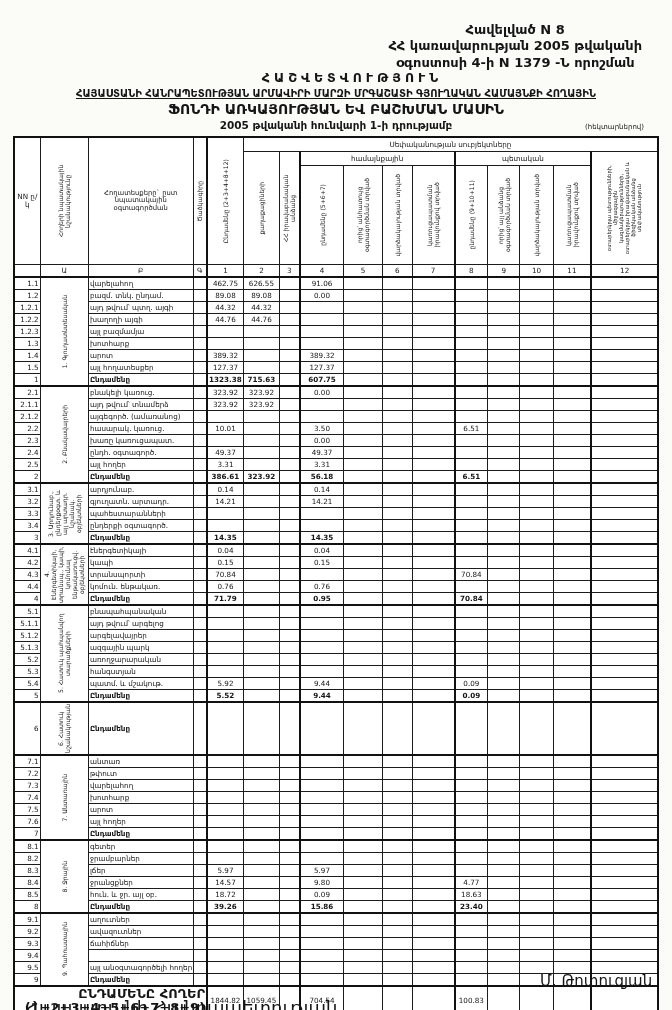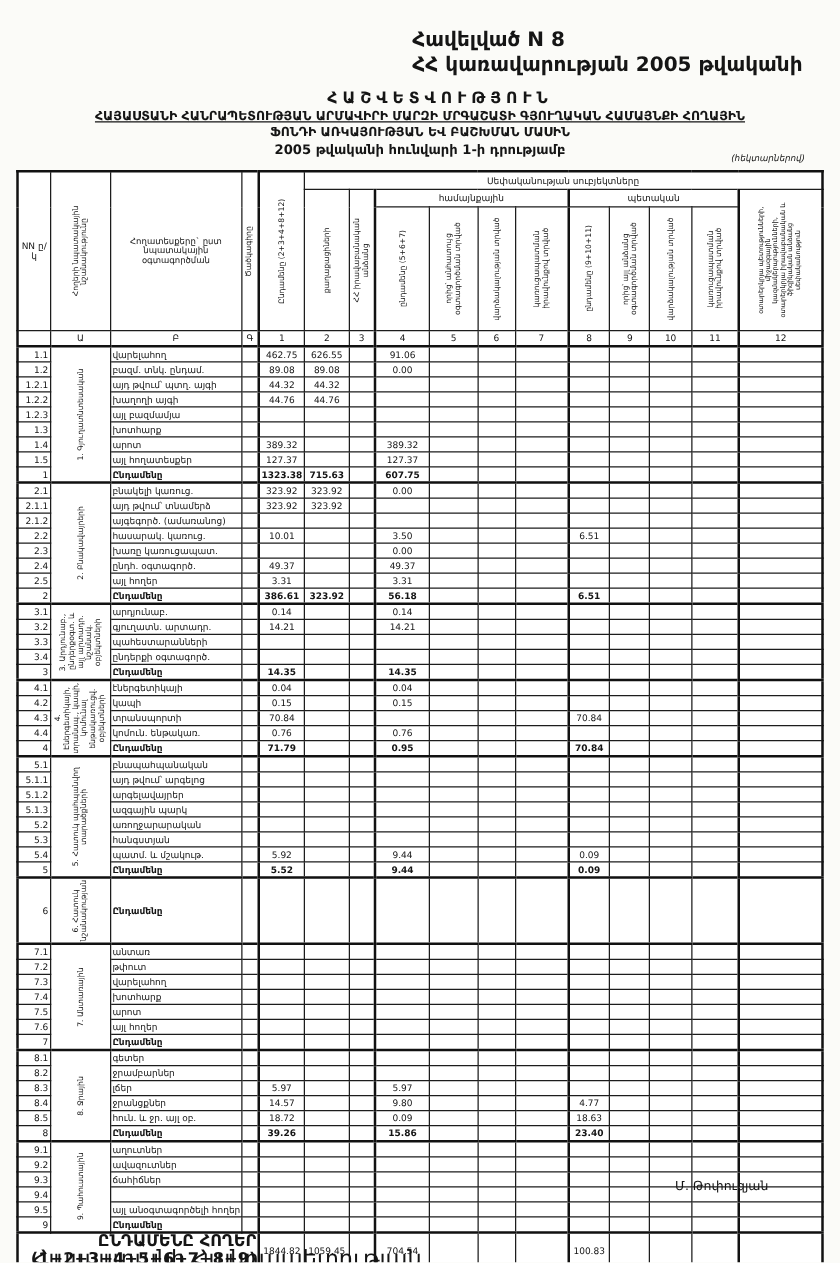--- a/index.html
+++ b/index.html
@@ -4,30 +4,30 @@
 <style>
   html,body{margin:0;padding:0;}
   body{
     width:672px;height:1010px;background:#f7f7f4;
     font-family:"DejaVu Sans", sans-serif;color:#151515;
     -webkit-font-smoothing:none;
   }
   .page{position:relative;width:672px;height:1010px;background:#fbfbf8;overflow:hidden;}
 
   
-  .appendix{position:absolute;top:22px;right:30px;
-    font-weight:bold;font-size:16px;line-height:1.25;}
+  .appendix{position:absolute;top:22px;right:30px;text-align:center;
+    font-weight:bold;font-size:13px;line-height:1.25;}
 
   
   .titles{position:absolute;top:70px;left:0;width:672px;text-align:center;font-weight:bold;}
   .t1{font-size:12.5px;letter-spacing:4px;padding-left:32px;}
   .t2{font-size:10px;margin-top:3px;text-decoration:underline;}
-  .t3{font-size:10px;margin-top:2px;}
+  .t3{font-size:14px;margin-top:2px;}
   .t4{font-size:10.5px;margin-top:2px;}
-  .units{position:absolute;top:123px;right:28px;font-size:7px;font-style:italic;}
+  .units{position:absolute;top:123px;right:28px;font-size:7px;}
 
   
   table.land{position:absolute;top:136px;left:13px;border-collapse:collapse;table-layout:fixed;
     width:646px;background:#fff;}
   table.land th,table.land td{border:1px solid #1c1c1c;padding:0 1px;overflow:hidden;
     font-weight:normal;font-size:7.2px;line-height:1.05;}
   table.land{border:2px solid #111;}
   thead th{vertical-align:middle;text-align:center;}
   .vert{writing-mode:vertical-rl;transform:rotate(180deg);margin:1px auto;
     font-size:6.1px;line-height:1.15;max-height:96px;white-space:normal;}
@@ -44,30 +44,31 @@
   .b{font-weight:bold;}
   tr.total-row .c-label,tr.total-row .val{font-weight:bold;}
   tr.sec-first td{border-top:2px solid #111;}
   tr.tall td{height:36px;}
   .bl2{border-left-width:2px !important;border-left-color:#111 !important;}
   tr.grand td{border-top:2px solid #111;border-bottom:2px solid #111;height:13px;}
   tr.grand .g-label{text-align:right;font-weight:bold;font-size:13px;}
 
   
   .footer{position:absolute;top:996px;left:26px;font-size:18px;line-height:1.35;}
-  .signature{position:absolute;top:944px;left:540px;font-size:10px;}
+  .signature{position:absolute;top:972px;left:540px;font-size:15px;}
 </style>
 </head>
 <body>
 
 <div class="page">
 
   <div class="appendix">
     <div>Հավելված N 8</div>
     <div>ՀՀ կառավարության 2005 թվականի</div>
+    <div>օգոստոսի 4-ի N 1379 -Ն որոշման</div>
   </div>
 
   <div class="titles">
     <div class="t1">ՀԱՇՎԵՏՎՈՒԹՅՈՒՆ</div>
     <div class="t2">ՀԱՅԱՍՏԱՆԻ ՀԱՆՐԱՊԵՏՈՒԹՅԱՆ ԱՐՄԱՎԻՐԻ ՄԱՐԶԻ ՄՐԳԱՇԱՏԻ ԳՅՈՒՂԱԿԱՆ ՀԱՄԱՅՆՔԻ ՀՈՂԱՅԻՆ</div>
     <div class="t3">ՖՈՆԴԻ ԱՌԿԱՅՈՒԹՅԱՆ ԵՎ ԲԱՇԽՄԱՆ ՄԱՍԻՆ</div>
     <div class="t4">2005 թվականի հունվարի 1-ի դրությամբ</div>
   </div>
 
   <div class="units">(հեկտարներով)</div>

